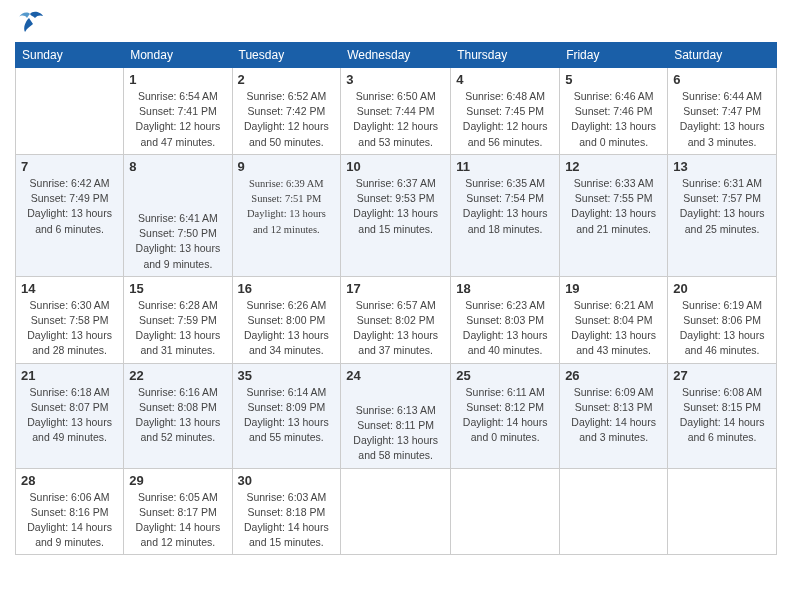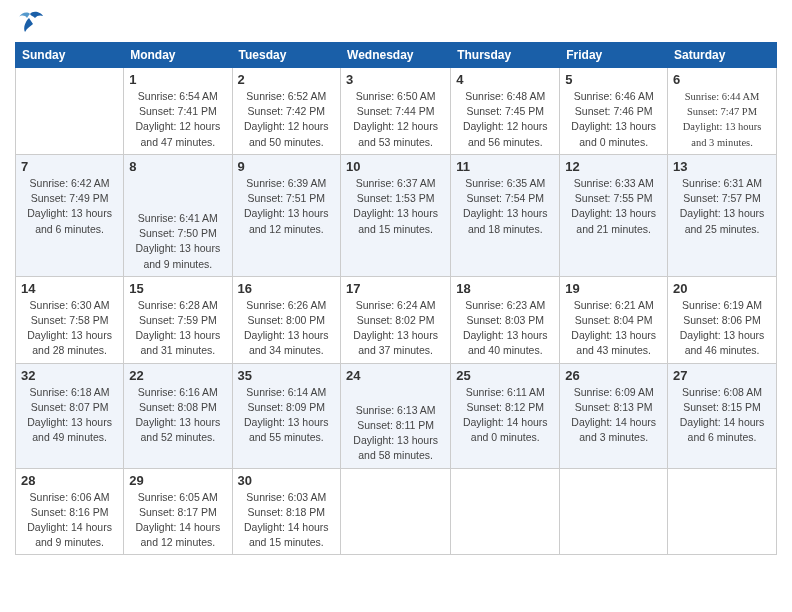--- a/index.html
+++ b/index.html
@@ -45,21 +45,21 @@
       width: 100%;
       border-collapse: collapse;
       font-size: 11px;
     }
     .calendar th {
       background-color: #1a5fa8;
       color: #fff;
       text-align: left;
       padding: 5px 6px;
       font-size: 12px;
-      font-weight: bold;
+      font-weight: normal;
       border: 1px solid #1a5fa8;
     }
     .calendar td {
       vertical-align: top;
       border: 1px solid #ccc;
       padding: 4px 5px;
       min-height: 80px;
       width: 113px;
     }
     .day-num {
@@ -151,21 +151,21 @@
           </td>
           <td>
             <span class="day-num">5</span>
             <div class="day-info" style="white-space: pre-line;">Sunrise: 6:46 AM
 Sunset: 7:46 PM
 Daylight: 13 hours
 and 0 minutes.</div>
           </td>
           <td>
             <span class="day-num">6</span>
-            <div class="day-info" style="white-space: pre-line; font-family: Liberation Serif, serif;">Sunrise: 6:44 AM
+            <div class="day-info" style="white-space: pre-line;">Sunrise: 6:44 AM
 Sunset: 7:47 PM
 Daylight: 13 hours
 and 3 minutes.</div>
           </td>
         </tr>
         <tr>
           <td>
             <span class="day-num">7</span>
             <div class="day-info" style="white-space: pre-line;">Sunrise: 6:42 AM
 Sunset: 7:49 PM
@@ -174,29 +174,29 @@
           </td>
           <td>
             <span class="day-num">8</span>
             <div class="day-info" style="white-space: pre-line; margin-top: 37px;">Sunrise: 6:41 AM
 Sunset: 7:50 PM
 Daylight: 13 hours
 and 9 minutes.</div>
           </td>
           <td>
             <span class="day-num">9</span>
-            <div class="day-info" style="white-space: pre-line;">Sunrise: 6:39 AM
+            <div class="day-info" style="white-space: pre-line; font-family: Liberation Serif, serif;">Sunrise: 6:39 AM
 Sunset: 7:51 PM
 Daylight: 13 hours
 and 12 minutes.</div>
           </td>
           <td>
             <span class="day-num">10</span>
             <div class="day-info" style="white-space: pre-line;">Sunrise: 6:37 AM
-Sunset: 1:53 PM
+Sunset: 9:53 PM
 Daylight: 13 hours
 and 15 minutes.</div>
           </td>
           <td>
             <span class="day-num">11</span>
             <div class="day-info" style="white-space: pre-line;">Sunrise: 6:35 AM
 Sunset: 7:54 PM
 Daylight: 13 hours
 and 18 minutes.</div>
           </td>
@@ -232,21 +232,21 @@
           </td>
           <td>
             <span class="day-num">16</span>
             <div class="day-info" style="white-space: pre-line;">Sunrise: 6:26 AM
 Sunset: 8:00 PM
 Daylight: 13 hours
 and 34 minutes.</div>
           </td>
           <td>
             <span class="day-num">17</span>
-            <div class="day-info" style="white-space: pre-line;">Sunrise: 6:24 AM
+            <div class="day-info" style="white-space: pre-line;">Sunrise: 6:57 AM
 Sunset: 8:02 PM
 Daylight: 13 hours
 and 37 minutes.</div>
           </td>
           <td>
             <span class="day-num">18</span>
             <div class="day-info" style="white-space: pre-line;">Sunrise: 6:23 AM
 Sunset: 8:03 PM
 Daylight: 13 hours
 and 40 minutes.</div>
@@ -261,21 +261,21 @@
           <td>
             <span class="day-num">20</span>
             <div class="day-info" style="white-space: pre-line;">Sunrise: 6:19 AM
 Sunset: 8:06 PM
 Daylight: 13 hours
 and 46 minutes.</div>
           </td>
         </tr>
         <tr>
           <td>
-            <span class="day-num">32</span>
+            <span class="day-num">21</span>
             <div class="day-info" style="white-space: pre-line;">Sunrise: 6:18 AM
 Sunset: 8:07 PM
 Daylight: 13 hours
 and 49 minutes.</div>
           </td>
           <td>
             <span class="day-num">22</span>
             <div class="day-info" style="white-space: pre-line;">Sunrise: 6:16 AM
 Sunset: 8:08 PM
 Daylight: 13 hours

